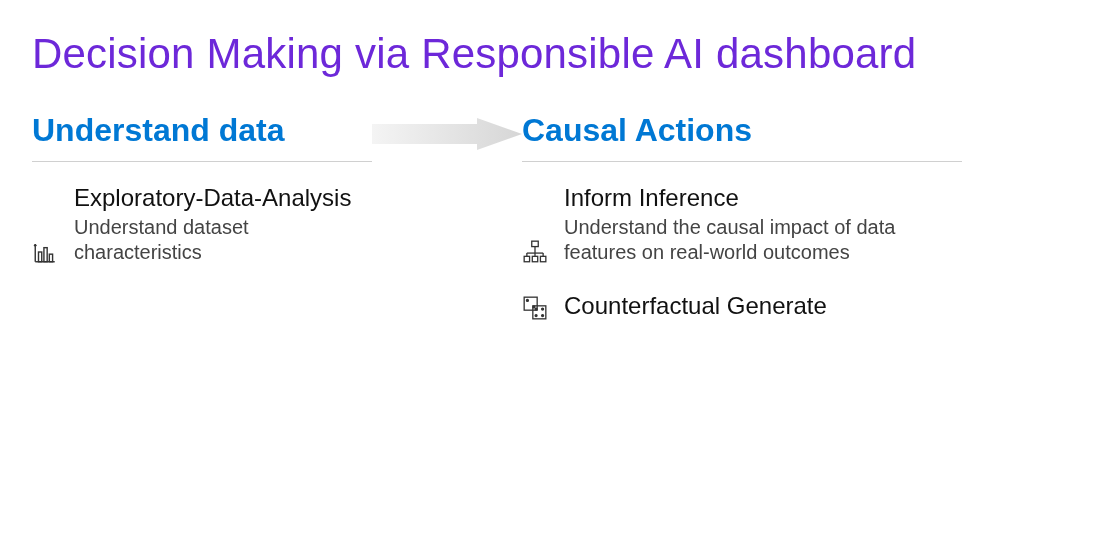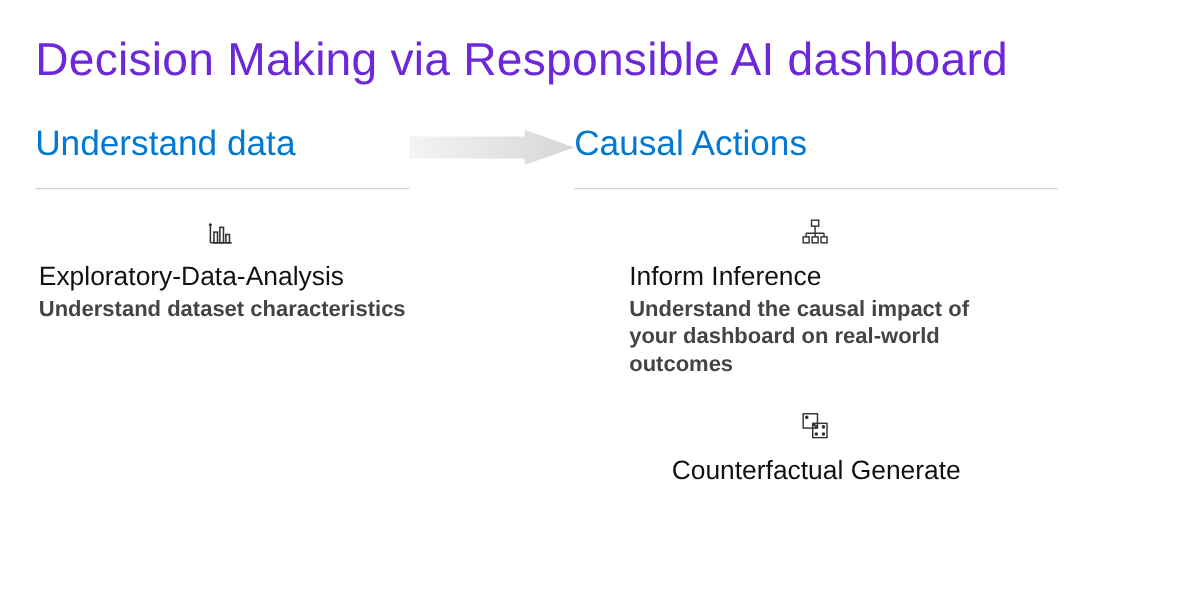--- a/index.html
+++ b/index.html
@@ -37,50 +37,49 @@
     width: 440px;
   }
   .arrow-gap {
     width: 150px;
     display: flex;
     align-items: flex-start;
     padding-top: 6px;
   }
   .section-head {
     font-size: 32px;
-    font-weight: 400;
+    font-weight: 700;
     color: #0078d4;
-    padding-bottom: 22px;
+    padding-bottom: 12px;
     border-bottom: 1px solid #d0d0d0;
     margin-bottom: 22px;
   }
   .item {
     display: flex;
-    align-items: center;
+    align-items: flex-end;
     gap: 14px;
     margin-bottom: 26px;
-    flex-direction: column;
   }
   .item .icon {
     flex: 0 0 auto;
     width: 28px;
     padding-top: 4px;
   }
   .item .text {
     flex: 1 1 auto;
   }
   .item-title {
     font-size: 24px;
     font-weight: 300;
     color: #111;
     line-height: 1.2;
   }
   .item-sub {
     font-size: 20px;
-    font-weight: 700;
+    font-weight: 400;
     color: #444;
     line-height: 1.25;
     margin-top: 2px;
     max-width: 340px;
   }
   svg { display: block; }
   .arrow-svg {
     width: 150px;
     height: 32px;
   }
@@ -139,21 +138,21 @@
             <line x1="12" y1="7" x2="12" y2="11"></line>
             <line x1="4.5" y1="16" x2="4.5" y2="13"></line>
             <line x1="12" y1="16" x2="12" y2="13"></line>
             <line x1="19.5" y1="16" x2="19.5" y2="13"></line>
             <line x1="4.5" y1="13" x2="19.5" y2="13"></line>
             <line x1="12" y1="11" x2="12" y2="13"></line>
           </svg>
         </span>
         <div class="text">
           <div class="item-title">Inform Inference</div>
-          <div class="item-sub">Understand the causal impact of your dashboard on real-world outcomes</div>
+          <div class="item-sub">Understand the causal impact of data features on real-world outcomes</div>
         </div>
       </div>
 
       <div class="item">
         <span class="icon">
           <svg viewBox="0 0 24 24" width="26" height="26" fill="none" stroke="#333" stroke-width="1.2">
             <rect x="2" y="2" width="12" height="12"></rect>
             <rect x="10" y="10" width="12" height="12"></rect>
             <circle cx="5" cy="5" r="0.9" fill="#333"></circle>
             <circle cx="11" cy="11" r="0.9" fill="#333"></circle>

